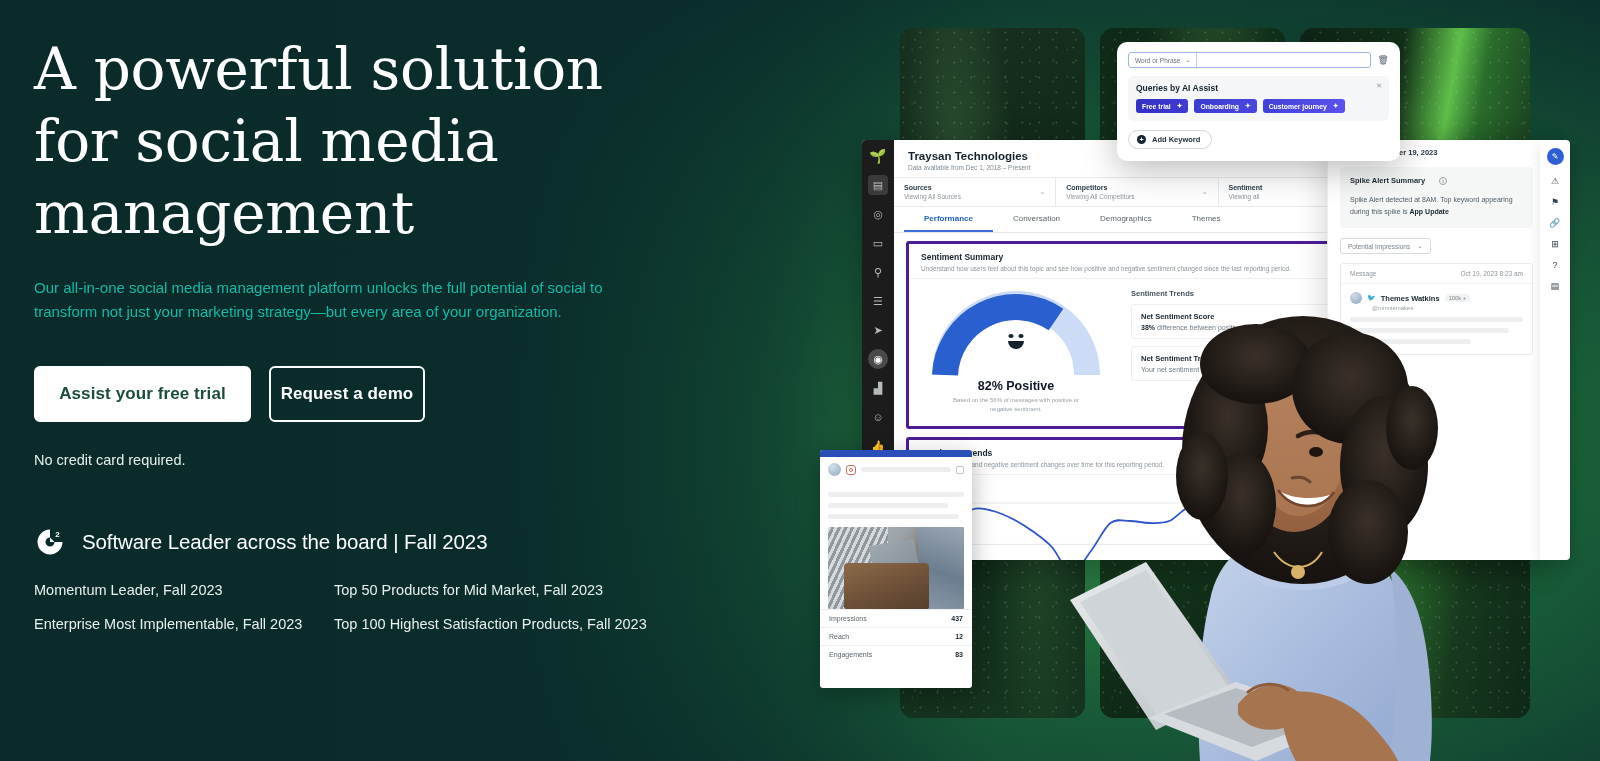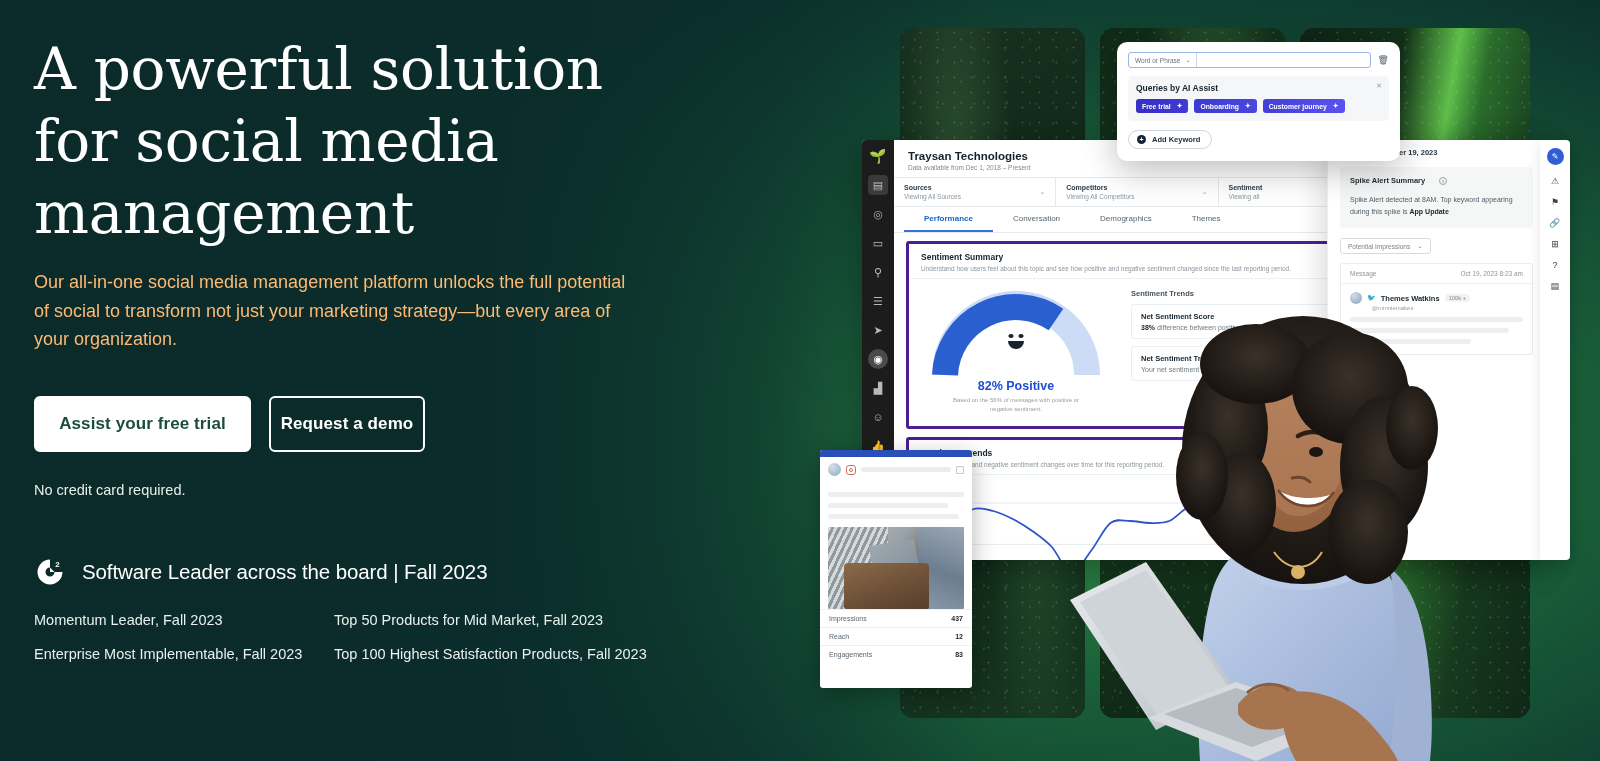--- a/index.html
+++ b/index.html
@@ -28,22 +28,22 @@
 
   
   #hero { position: absolute; left: 34px; top: 34px; width: 660px; z-index: 20; }
   #headline {
     font-family: "DejaVu Serif", "Liberation Serif", serif;
     font-size: 58px; line-height: 1.24; color: #ffffff;
     font-weight: 400; letter-spacing: -0.3px;
     max-width: 600px;
   }
   #subcopy {
-    margin-top: 18px; font-size: 18px; line-height: 1.60;
-    color: #fdba74; max-width: 600px; font-weight: 400;
+    margin-top: 26px; font-size: 15px; line-height: 1.60;
+    color: #14b8a6; max-width: 600px; font-weight: 400;
   }
   #cta-row { margin-top: 42px; display: flex; gap: 18px; }
   .btn {
     border-radius: 6px; font-size: 17px; font-weight: 700;
     display: flex; align-items: center; justify-content: center;
     cursor: pointer; height: 56px; letter-spacing: 0.1px;
   }
   #btn-trial { background: #ffffff; color: #1b4d3e; width: 217px; border: 2px solid #ffffff; }
   #btn-demo { background: transparent; color: #ffffff; width: 156px; border: 2px solid #ffffff; }
   #nocard { margin-top: 30px; font-size: 14.5px; color: #e8efec; }
@@ -142,21 +142,21 @@
   .card-sep { border-top: 1px solid #eef1f2; }
 
   #sent-body { display: flex; padding: 10px 12px 12px 12px; gap: 20px; }
   #gauge-wrap { width: 190px; display: flex; flex-direction: column; align-items: center; }
   #gauge { position: relative; width: 170px; height: 88px; }
   #gauge svg { display: block; }
   #gauge-face {
     position: absolute; left: 50%; top: 44px; transform: translateX(-50%);
     font-size: 16px; color: #122330;
   }
-  #gauge-pct { font-size: 12.5px; font-weight: 700; color: #1d4ed8; margin-top: 2px; }
+  #gauge-pct { font-size: 12.5px; font-weight: 700; color: #0f172a; margin-top: 2px; }
   #gauge-note { font-size: 6px; color: #97a0a6; text-align: center; margin-top: 3px; line-height: 1.5; width: 140px; }
 
   #trend-col { flex: 1 1 auto; }
   #trend-head { font-size: 7.5px; font-weight: 700; color: #43525b; margin-bottom: 6px; }
   .trend-card { border: 1px solid #eceff1; border-radius: 3px; padding: 7px 9px; margin-bottom: 7px; }
   .trend-t { font-size: 7.5px; font-weight: 700; color: #16242e; }
   .trend-x { font-size: 7px; color: #6e7a82; margin-top: 3px; }
   .trend-x b { color: #16242e; }
 
   #chart-area { height: 112px; position: relative; }

